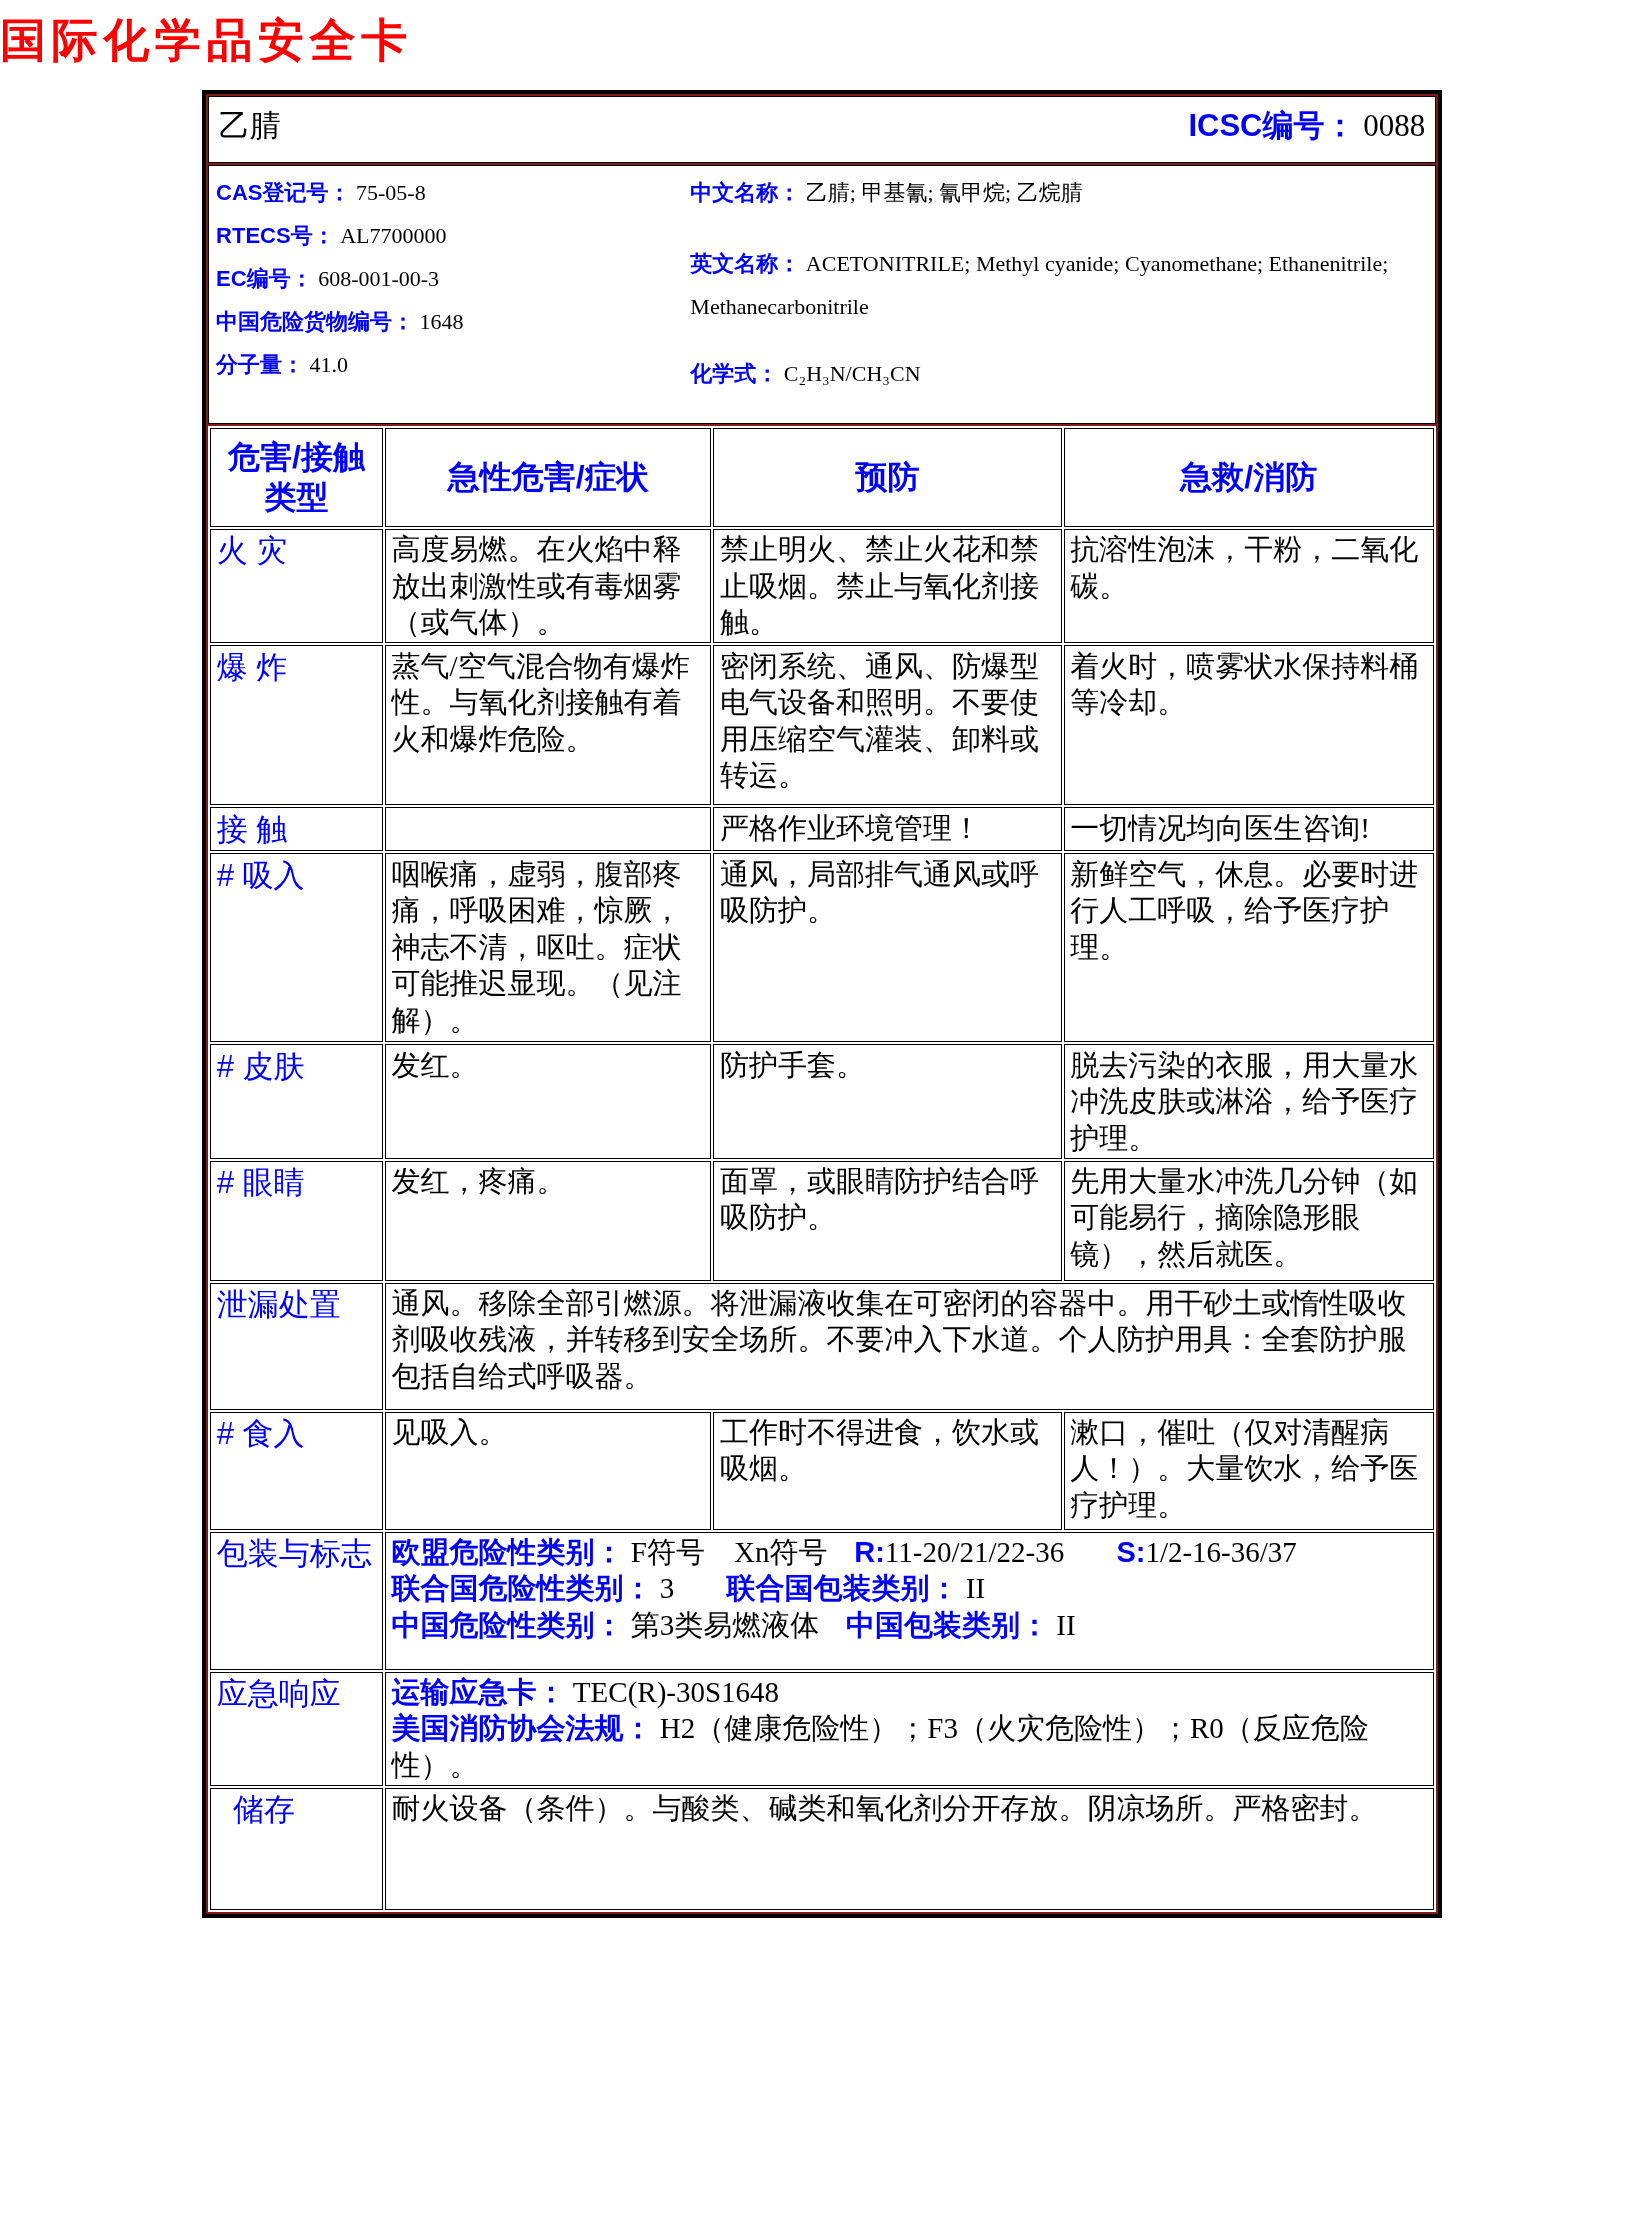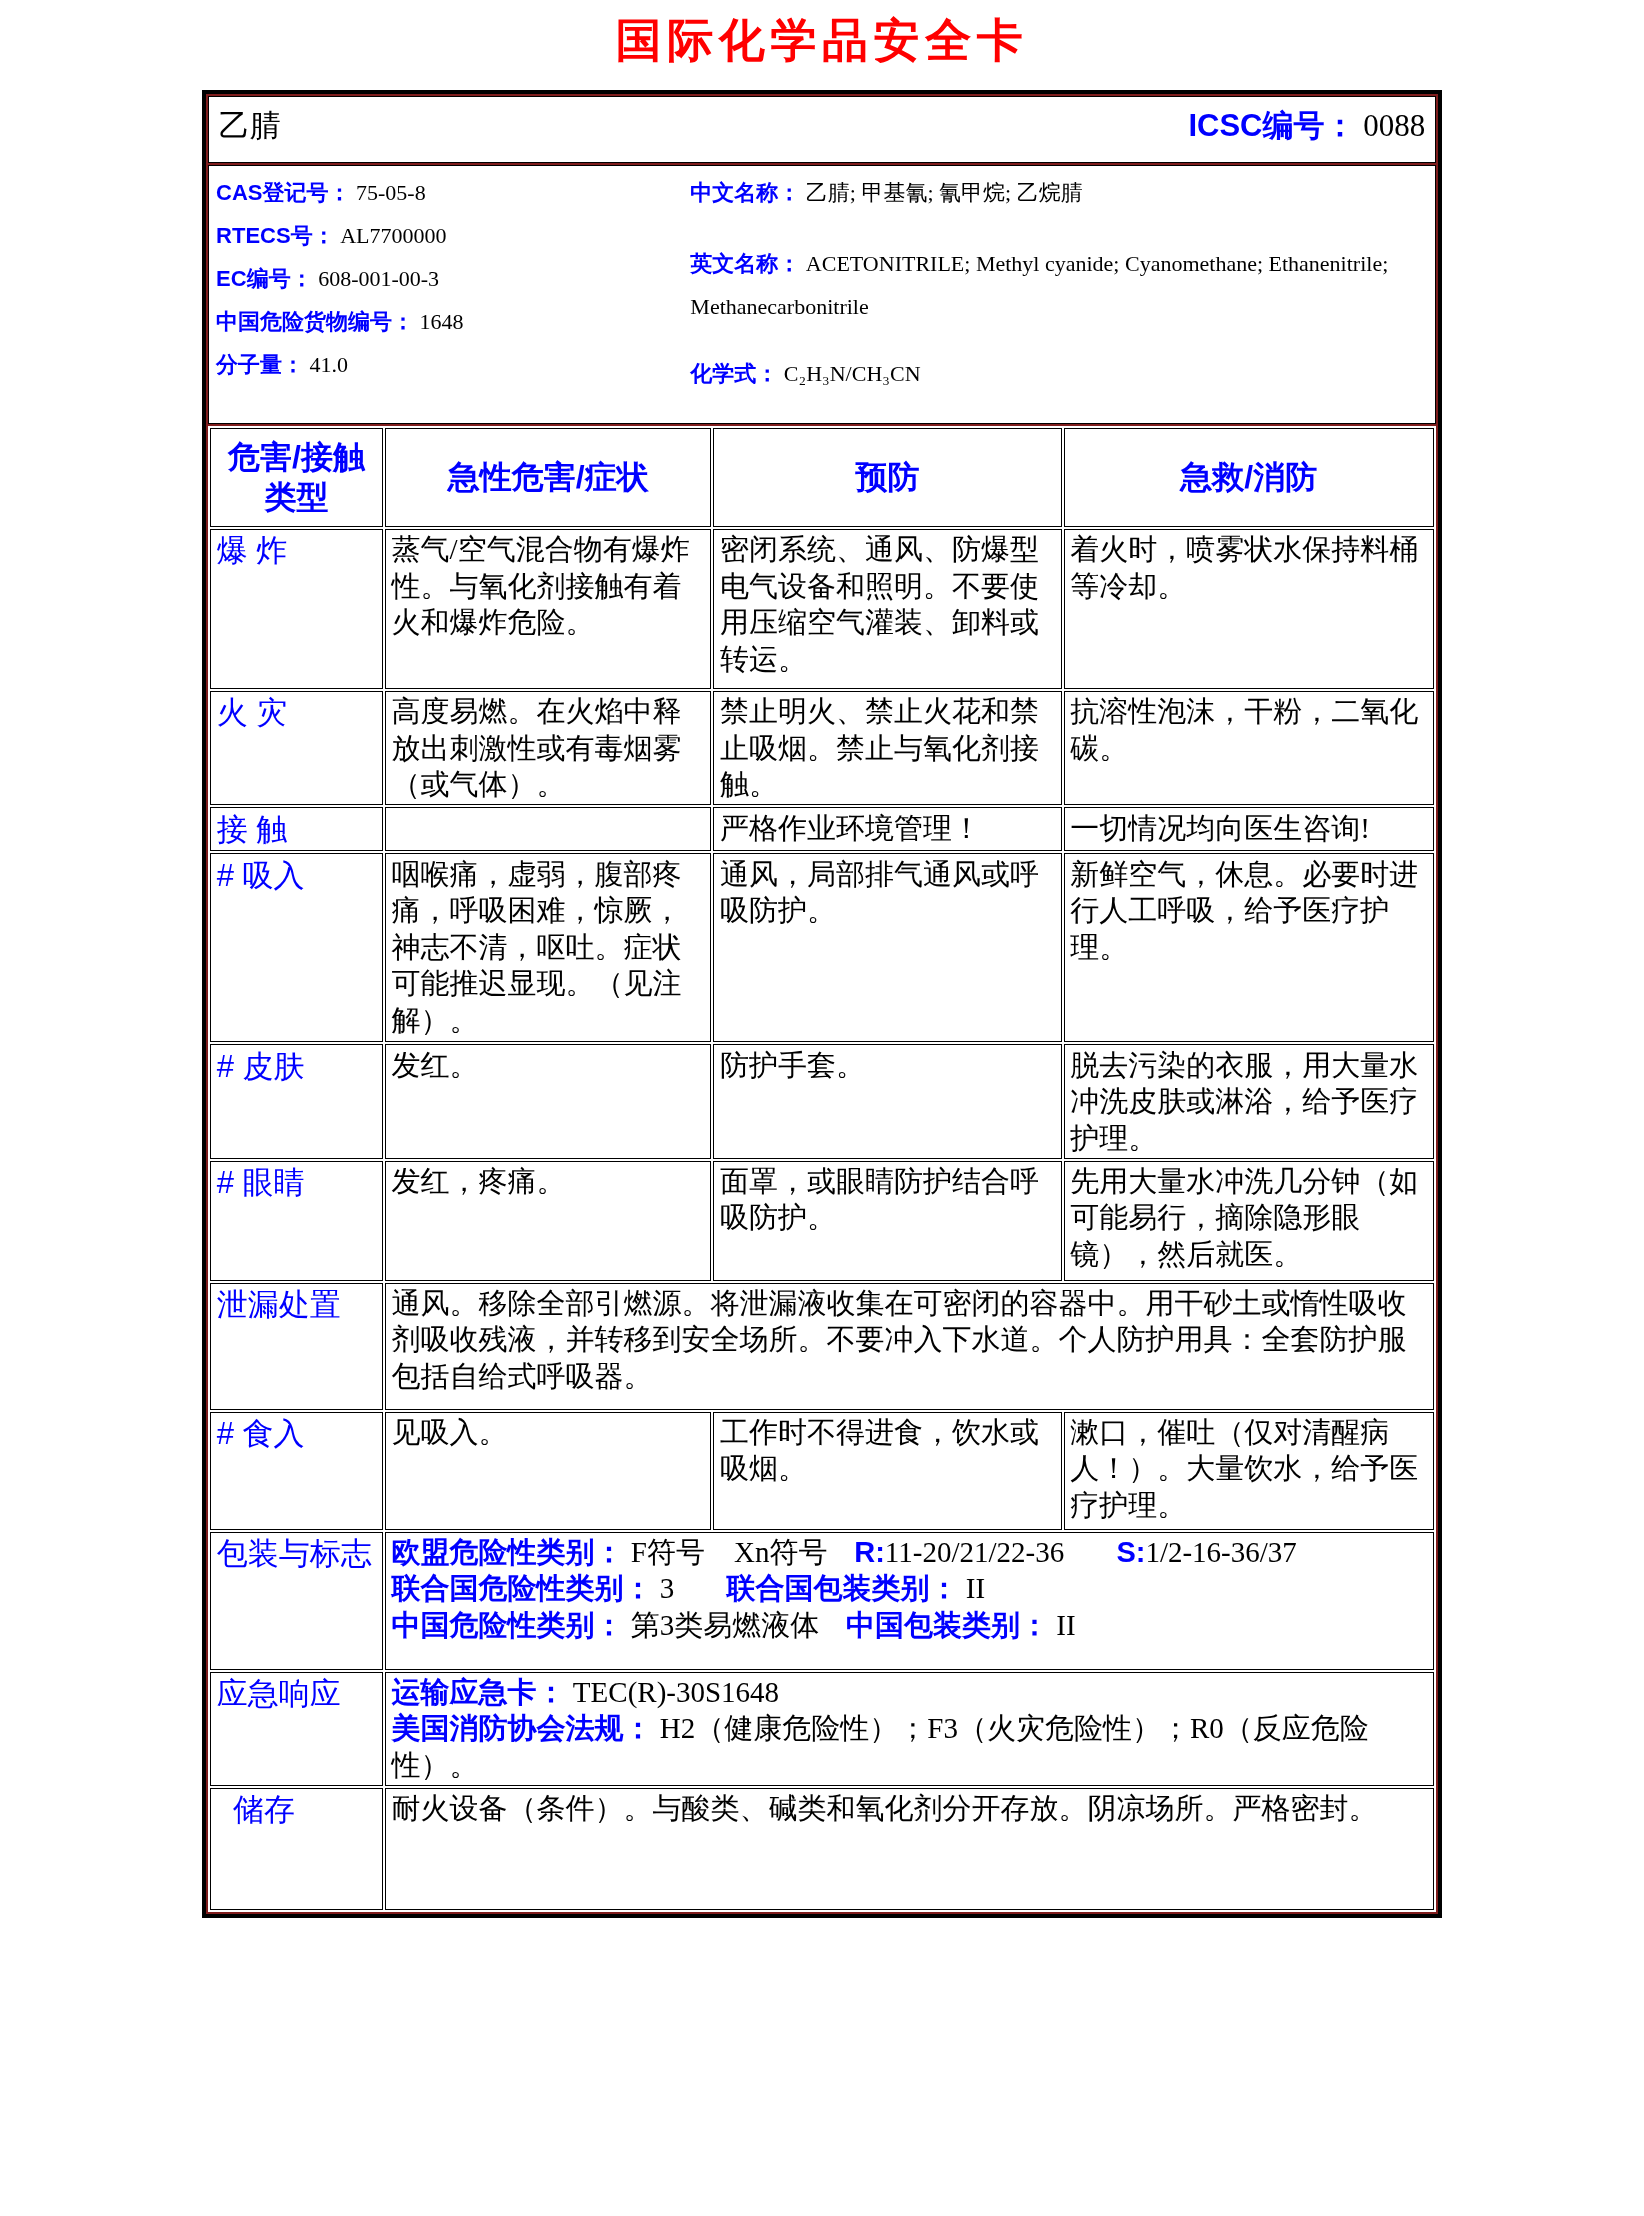--- a/index.html
+++ b/index.html
@@ -3,21 +3,20 @@
 <meta charset="utf-8">
 <style>
   html,body{margin:0;padding:0;background:#ffffff;}
   body{
     width:1644px;height:2216px;
     font-family:"Liberation Serif","DejaVu Serif",serif;
     color:#000;
     -webkit-font-smoothing:antialiased;
   }
   .page-title{
-    text-align:center;
     font-family:"Liberation Sans","DejaVu Sans",sans-serif;
     font-weight:bold;
     font-size:46px;
     letter-spacing:5.6px;
     color:#ff0000;
     padding-top:9.7px;
   }
   .card{
     width:1240px;
     margin:18px auto 0 auto;
@@ -146,34 +145,34 @@
         <th class="c1">
           <div>危害/接触</div>
           <div>类型</div>
         </th>
         <th class="c2">急性危害/症状</th>
         <th class="c3">预防</th>
         <th class="c4">急救/消防</th>
       </tr>
 
       <tr>
+        <td class="lbl" style="height:113px;">火 灾</td>
+        <td>高度易燃。在火焰中释放出刺激性或有毒烟雾（或气体）。</td>
+        <td>禁止明火、禁止火花和禁止吸烟。禁止与氧化剂接触。</td>
+        <td>抗溶性泡沫，干粉，二氧化碳。</td>
+      </tr>
+
+      <tr>
         <td class="lbl" style="height:160px;">爆 炸</td>
         <td>蒸气/空气混合物有爆炸性。与氧化剂接触有着火和爆炸危险。</td>
         <td>密闭系统、通风、防爆型电气设备和照明。不要使用压缩空气灌装、卸料或转运。</td>
         <td>着火时，喷雾状水保持料桶等冷却。</td>
       </tr>
 
       <tr>
-        <td class="lbl" style="height:113px;">火 灾</td>
-        <td>高度易燃。在火焰中释放出刺激性或有毒烟雾（或气体）。</td>
-        <td>禁止明火、禁止火花和禁止吸烟。禁止与氧化剂接触。</td>
-        <td>抗溶性泡沫，干粉，二氧化碳。</td>
-      </tr>
-
-      <tr>
         <td class="lbl" style="height:40px;">接 触</td>
         <td></td>
         <td>严格作业环境管理！</td>
         <td>一切情况均向医生咨询!</td>
       </tr>
 
       <tr>
         <td class="lbl" style="height:189px;"># 吸入</td>
         <td>咽喉痛，虚弱，腹部疼痛，呼吸困难，惊厥，神志不清，呕吐。症状可能推迟显现。（见注解）。</td>
         <td>通风，局部排气通风或呼吸防护。</td>

